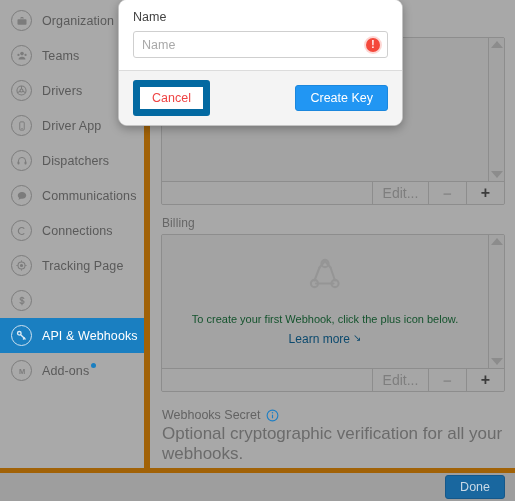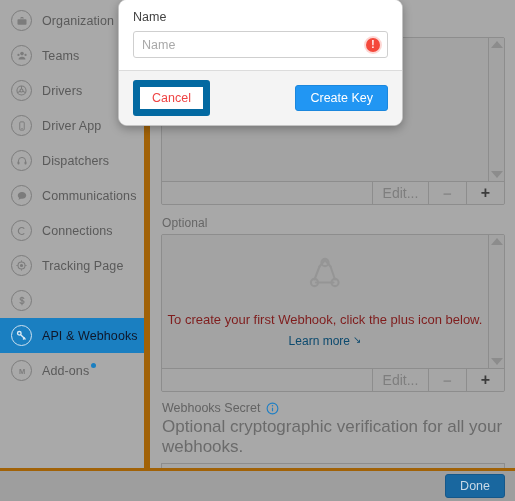--- a/index.html
+++ b/index.html
@@ -30,21 +30,21 @@
     border:1.5px solid #7c7c7c;color:#7c7c7c;
     display:flex;align-items:center;justify-content:center;
     flex:0 0 auto;box-sizing:border-box;
   }
   .side-item.active .side-ico{border-color:#cfe2f0;color:#dceaf5;background:#1a7fc1;}
   .side-ico svg{display:block;}
   .side-label{
     margin-left:10px;font-size:12.5px;color:#5a5a5a;letter-spacing:.1px;
     white-space:nowrap;position:relative;
   }
-  .side-item.active .side-label{color:#0f172a;}
+  .side-item.active .side-label{color:#ffffff;}
   .dot-badge{
     position:absolute;top:-1px;right:-7px;width:5px;height:5px;
     border-radius:50%;background:#1a7fc1;
   }
 
   
   .main{
     position:absolute;left:151px;top:0;right:0;height:468px;
     background:#a8a8a8;box-sizing:border-box;padding:8px 10px 0 10px;
   }
@@ -80,42 +80,42 @@
   .arrow.up{border-left:6px solid transparent;border-right:6px solid transparent;border-bottom:7px solid #8c8c8c;}
   .arrow.down{border-left:6px solid transparent;border-right:6px solid transparent;border-top:7px solid #8c8c8c;}
 
   
   .empty{
     position:absolute;left:0;right:16px;top:0;bottom:0;
     display:flex;flex-direction:column;align-items:center;justify-content:center;
     text-align:center;
   }
   .empty-ico{margin-bottom:18px;opacity:.55;}
-  .empty-text{font-size:13px;color:#7f1d1d;}
+  .empty-text{font-size:11px;color:#14532d;}
   .empty-link{
     margin-top:7px;font-size:12px;color:#0c4a6e;
     display:flex;gap:3px;cursor:default;
   }
 
   
-  .secret-head{display:flex;align-items:center;gap:6px;margin:9px 0 2px 1px;}
+  .secret-head{display:flex;align-items:center;gap:6px;margin:16px 0 2px 1px;}
   .secret-title{font-size:12.5px;color:#636363;}
   .info-ico{width:13px;height:13px;display:block;}
   .secret-desc{font-size:17px;color:#6b6b6b;margin:0 0 6px 1px;}
   .show-secret{
     width:100%;height:21px;box-sizing:border-box;
     background:#a6a6a6;border:1px solid #8d8d8d;border-radius:0;
     display:flex;align-items:center;justify-content:center;
     font-size:12px;color:#4b4b4b;cursor:default;padding-left:20px;
   }
 
   
   .footer{
     position:absolute;left:0;right:0;bottom:0;height:33px;
-    background:#9e9e9e;border-top:3px solid #a16207;
+    background:#9e9e9e;border-top:5px solid #a16207;
     display:flex;align-items:center;justify-content:flex-end;
     padding-right:10px;box-sizing:border-box;
   }
   .done-btn{
     background:#19679f;color:#c9d9e6;font-size:12.5px;
     border-radius:3px;padding:4px 14px;cursor:default;
     border:1px solid #15588a;
   }
 
   
@@ -283,21 +283,21 @@
             <span class="arrow down"></span>
           </div>
         </div>
         <div class="panel-toolbar">
           <div class="tb-btn tb-edit">Edit...</div>
           <div class="tb-btn tb-minus">−</div>
           <div class="tb-btn tb-plus">+</div>
         </div>
       </div>
 
-      <div class="sect-label" style="margin-top:11px;">Optional</div>
+      <div class="sect-label" style="margin-top:11px;">Billing</div>
 
       <div class="panel">
         <div class="panel-body" style="height:133px;">
           <div class="empty">
             <span class="empty-ico">
               <svg width="38" height="34" viewBox="0 0 38 34" fill="none" stroke="#8b8b8b" stroke-width="2.1" stroke-linecap="round">
                 <path d="M13.5 10.5 L19 4 L24.5 10.5"></path>
                 <path d="M13.5 10.5 L8.5 23.5"></path>
                 <path d="M24.5 10.5 L29 23.5"></path>
                 <path d="M10 26.5 L27.5 26.5"></path>

